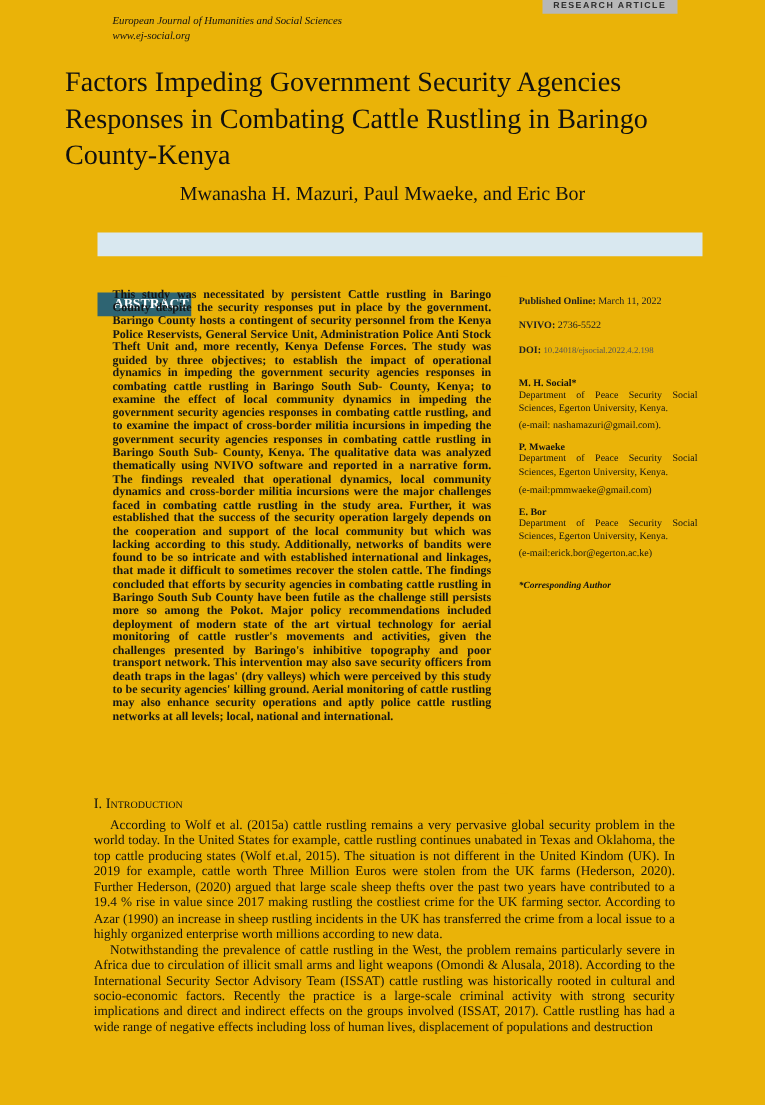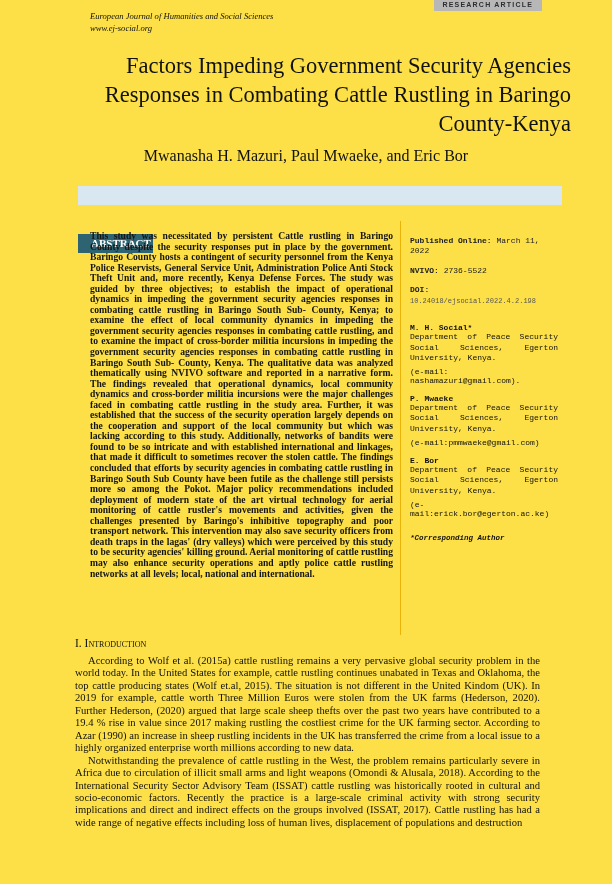--- a/index.html
+++ b/index.html
@@ -1,50 +1,50 @@
 <!DOCTYPE html>
 <html><head>
 <meta charset="utf-8">
 <style>
   html,body { margin:0; padding:0; background:#e8e8e8; }
   .page {
     position:relative; width:612px; height:884px; margin:0 auto;
-    background:#fde047; overflow:hidden;
+    background:#eab308; overflow:hidden;
     font-family:"Liberation Serif", serif; color:#111;
   }
   .badge {
     position:absolute; top:-5px; right:70px;
     background:#b7b7b7; color:#2e2e2e;
     font-family:"Liberation Sans", sans-serif;
     font-size:7px; font-weight:bold; letter-spacing:1.2px;
     padding:6px 9px 3px 9px;
   }
   .journal-head { position:absolute; top:10px; left:90px; font-style:italic; font-size:8.6px; line-height:1.4; }
   .title {
-    position:absolute; top:52px; left:71px; width:500px; margin:0;
-    font-size:22.5px; font-weight:normal; text-align:right; line-height:1.28;
+    position:absolute; top:52px; left:52px; width:500px; margin:0;
+    font-size:22.5px; font-weight:normal; text-align:left; line-height:1.28;
   }
   .authors { position:absolute; top:147px; left:0; width:100%; text-align:center; font-size:16px; }
   .abstract-bar {
     position:absolute; top:186px; left:78px; width:484px; height:19px;
     background:#d9e8f0;
   }
   .abstract-label {
     display:inline-block; height:19px; box-sizing:border-box;
     background:#2e6472; color:#ffffff;
     font-weight:bold; font-size:11px;
     padding:3px 2px 0 13px;
     margin-top:48px;
   }
   .columns {
     position:absolute; top:205px; left:78px; width:484px; min-height:414px;
     display:flex; align-items:stretch;margin-top:16px;
   }
   .col-left { width:322px; box-sizing:border-box; padding:10px 7px 0 12px; }
-  .col-right { flex:1; border-left:1px solid #eab308; box-sizing:border-box; padding:15px 4px 0 9px;font-family:Liberation Mono, monospace; }
+  .col-right { flex:1; border-left:6px solid #eab308; box-sizing:border-box; padding:15px 4px 0 9px; }
   .abstract-text {
     margin:0; font-weight:bold; font-size:9.6px; line-height:10.55px;
     text-align:justify; color:#151515;
   }
   .keywords { margin:17px 0 0 0; font-size:9.6px; line-height:11.5px; text-align:justify; color:#151515; }
   .kw-label { font-weight:bold; }
   .meta { margin:0 0 9px 0; font-size:8px; line-height:1.3; color:#222; }
   .meta .lbl { font-weight:bold; }
   .doi-small { font-size:7px; color:#555; }
   .author-block { margin-top:9px; }

